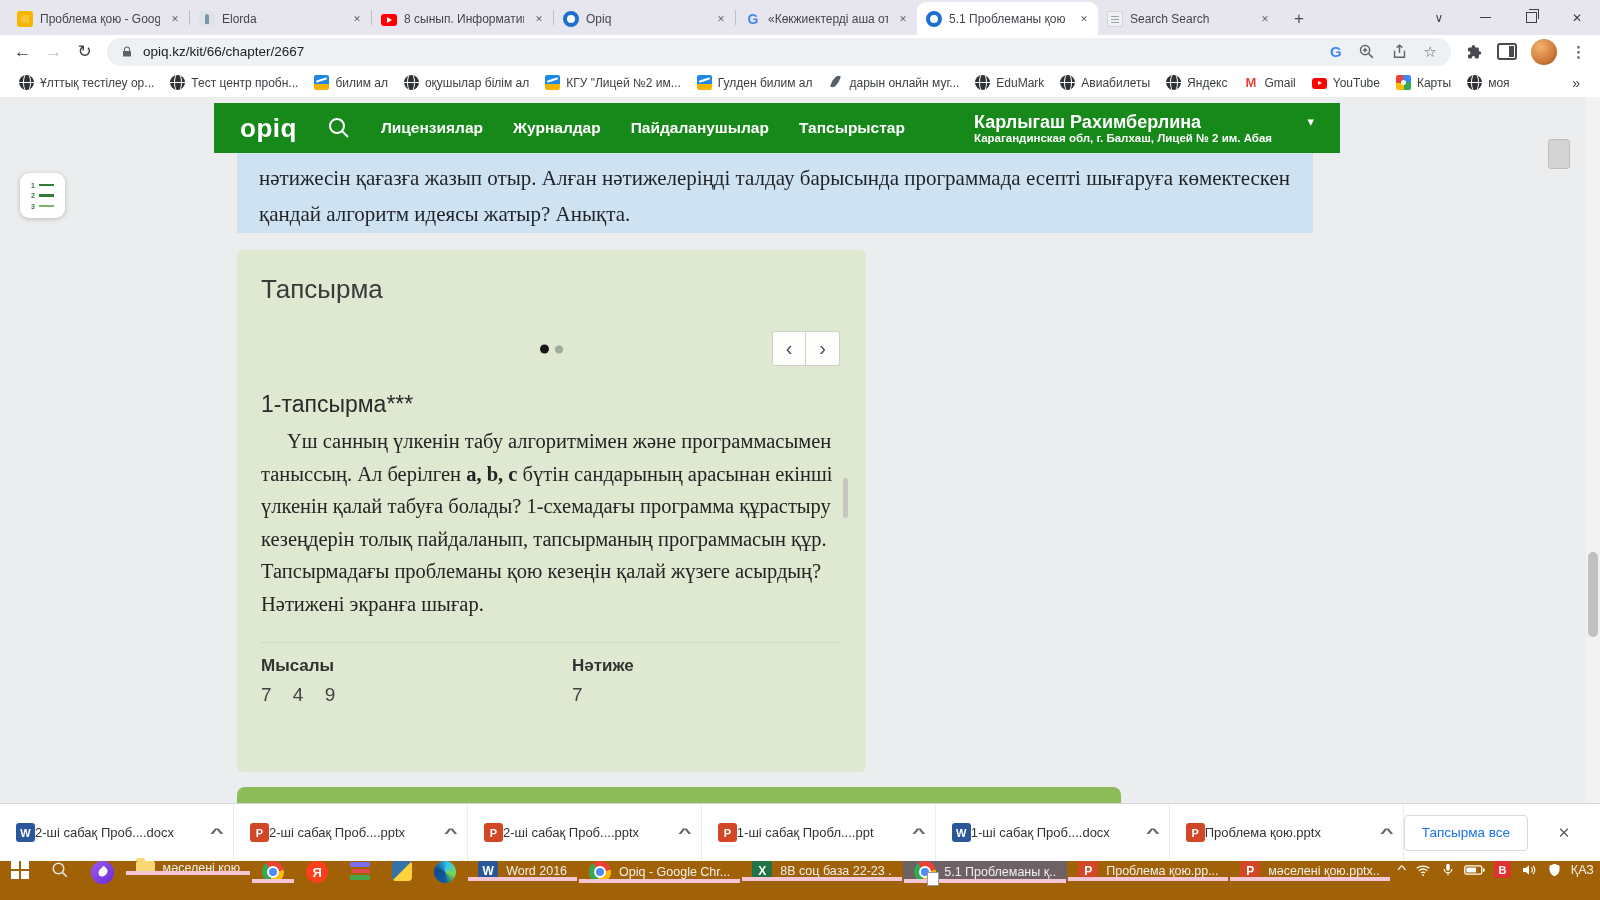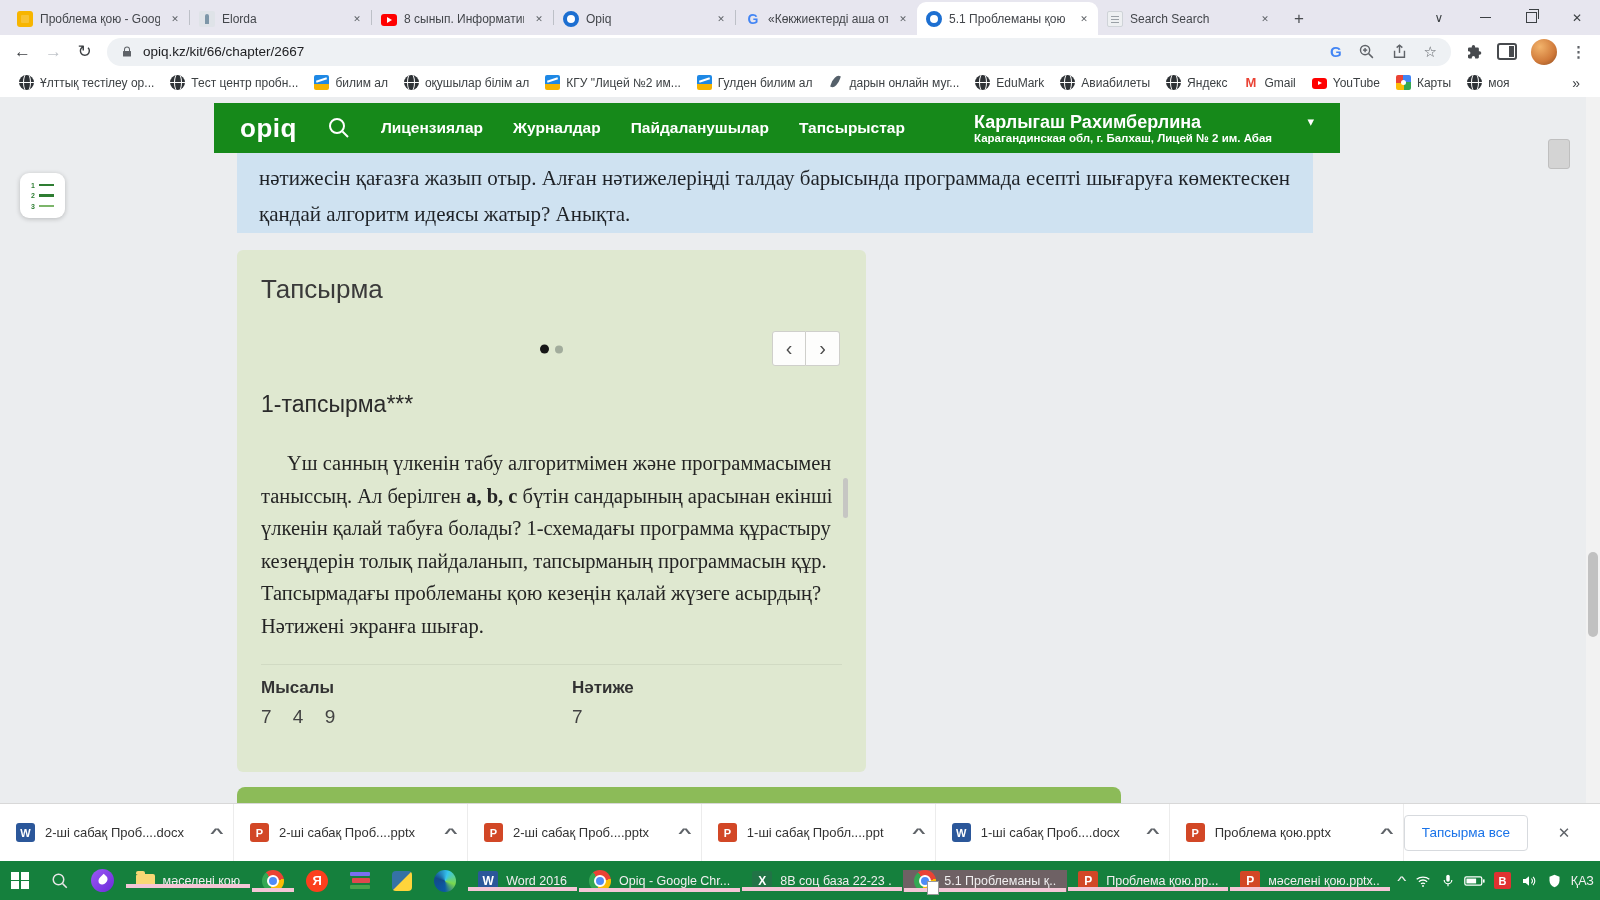--- a/index.html
+++ b/index.html
@@ -108,51 +108,51 @@
         justify-content:center;gap:6px;align-items:center;}
   .dot{width:8px;height:8px;border-radius:50%;background:#a2ac9c;}
   .dot.active{width:9px;height:9px;background:#171717;}
   .car-btns{position:absolute;right:2px;top:0;display:flex;}
   .car-btn{width:34px;height:35px;background:#fdfdfc;border:1px solid #cfcfcb;display:flex;
            align-items:center;justify-content:center;font-size:20px;color:#4c4c4c;box-sizing:border-box;}
   .car-btn.prev{border-radius:3px 0 0 3px;}
   .car-btn.next{border-radius:0 3px 3px 0;border-left:none;}
   .card-subtitle{font-size:23px;font-weight:400;color:#2a2a2a;margin:24px 0 0 0;}
   .task-text{font-family:"Liberation Serif","DejaVu Serif",serif;font-size:20.5px;line-height:32.5px;
-             color:#242424;width:578px;margin-top:29px;text-indent:26px;}
+             color:#242424;width:578px;margin-top:7px;text-indent:26px;}
   .ex-table{margin-top:22px;display:grid;grid-template-columns:311px 1fr;row-gap:8px;border-top:1px solid rgba(0,0,0,.06);padding-top:13px;}
   .ex-h{font-size:17px;font-weight:bold;color:#333;}
   .ex-v{font-size:19px;color:#424242;word-spacing:16px;}
   .inner-scroll{position:absolute;right:18px;top:228px;width:5px;height:40px;background:#c6c6c3;border-radius:3px;}
 
   .next-strip{position:absolute;left:237px;top:690px;width:884px;height:16px;background:#8cbb58;border-radius:8px 8px 0 0;}
 
   .page-scroll-btn{position:absolute;left:1548px;top:42px;width:20px;height:28px;background:#d4d4d4;border-radius:3px;border:1px solid #bfbfbf;}
   .vscroll-track{position:absolute;right:0;top:0;width:14px;height:706px;background:#f2f2f2;}
   .vscroll-thumb{position:absolute;right:2px;top:455px;width:10px;height:85px;background:#c1c1c1;border-radius:5px;}
 
   
   .shelf{position:absolute;top:803px;left:0;width:1600px;height:58px;background:#fff;
          border-top:1px solid #d8d8d8;display:flex;align-items:center;box-sizing:border-box;}
-  .dl{width:236px;height:100%;display:flex;align-items:center;gap:10px;padding:0 12px 0 16px;
+  .dl{width:236px;height:100%;display:flex;align-items:center;gap:0;padding:0 12px 0 16px;
       box-sizing:border-box;border-right:1px solid #ececec;font-size:13px;color:#333;}
   .dl .name{flex:1;overflow:hidden;white-space:nowrap;}
   .chev-up{color:#5f6368;font-size:13px;font-weight:bold;transform:scaleX(1.8);}
   .tile{width:19px;height:19px;border-radius:3px;color:#fff;font-weight:bold;font-size:11px;
         display:flex;align-items:center;justify-content:center;flex:none;position:relative;}
   .tile.w{background:#2b579a;}.tile.w::after{content:"W";}
   .tile.p{background:#d24726;}.tile.p::after{content:"P";}
   .showall{margin-left:auto;margin-right:20px;height:34px;padding:0 17px;border:1px solid #d7dade;
            border-radius:4px;color:#1a73e8;font-size:13.5px;display:flex;align-items:center;background:#fff;flex:none;}
   .shelf-close{width:32px;height:32px;margin-right:20px;display:flex;align-items:center;justify-content:center;
                color:#5f6368;font-size:15px;flex:none;}
 
   
-  .taskbar{position:absolute;top:861px;left:0;width:1600px;height:39px;background:#15803d;display:flex;
-           align-items:center;color:#f1eff0;}
+  .taskbar{position:absolute;top:861px;left:0;width:1600px;height:39px;background:#a16207;display:flex;
+           align-items:flex-start;color:#f1eff0;}
   .tbtn{display:flex;align-items:center;justify-content:center;padding:0 11px;position:relative;
         font-size:12.5px;gap:8px;flex:none;}
   .tbtn .tlabel{max-width:112px;overflow:hidden;white-space:nowrap;}
   .tbtn.run::after{content:"";position:absolute;left:1px;right:1px;bottom:0;height:4px;background:#f4c6d6;}
   .tbtn.activewin{background:#6e6164;}
   .win-logo{display:grid;grid-template-columns:8px 8px;grid-template-rows:8px 8px;gap:1.6px;}
   .win-logo span{background:#fff;}
   .tb-folder{width:19px;height:14px;background:#f8d775;border-radius:2px;position:relative;}
   .tb-folder::before{content:"";position:absolute;left:0;top:-3px;width:9px;height:3px;background:#f8d775;border-radius:2px 2px 0 0;}
   .ic-purple{width:23px;height:23px;border-radius:50%;background:linear-gradient(135deg,#9b59f5,#6c2bd9);position:relative;}

